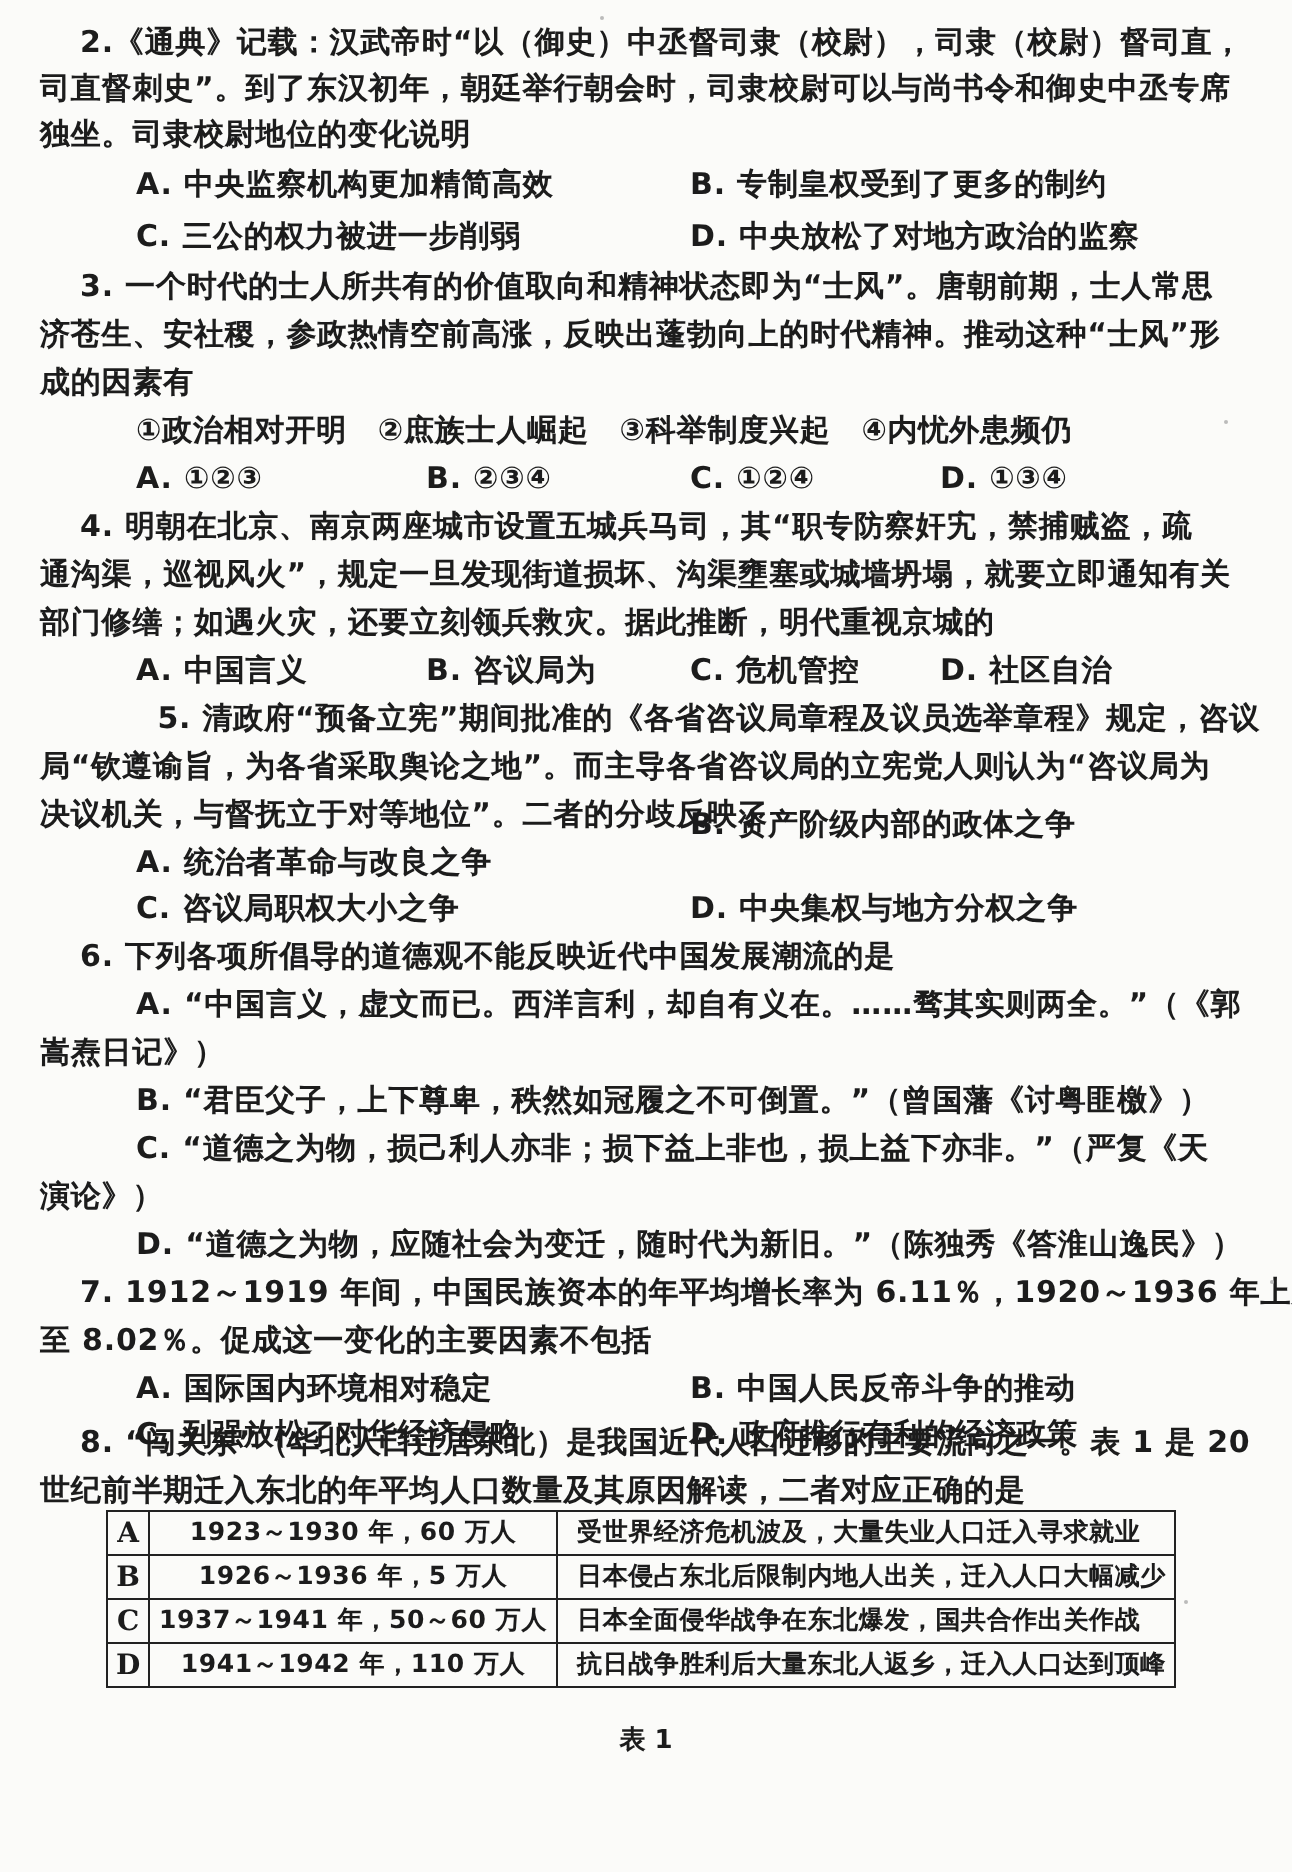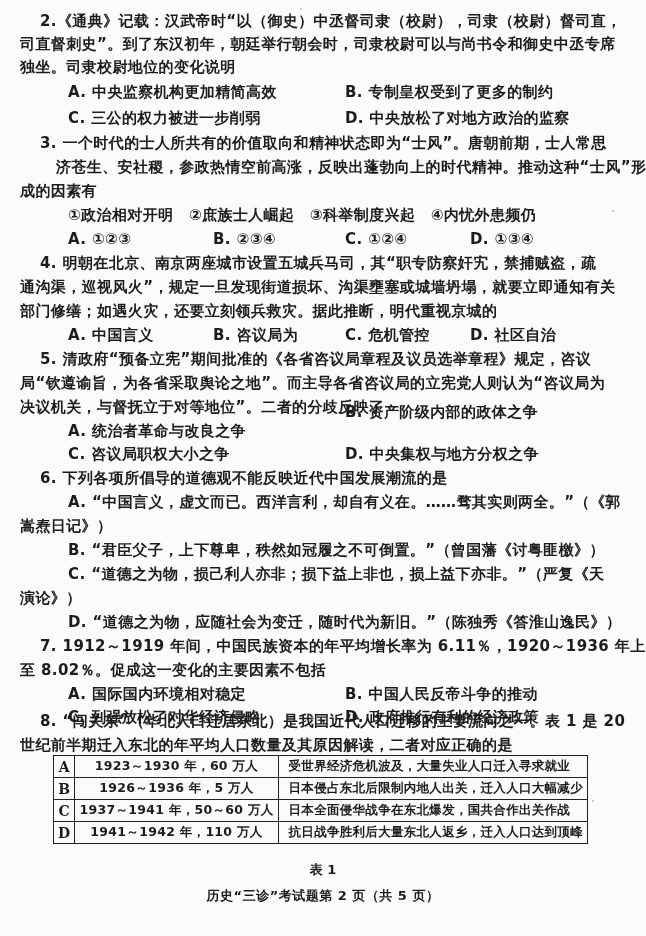--- a/index.html
+++ b/index.html
@@ -55,41 +55,41 @@
     <div class="line" style="top:34px;">司直督刺史”。到了东汉初年，朝廷举行朝会时，司隶校尉可以与尚书令和御史中丞专席</div>
     <div class="line" style="top:57px;">独坐。司隶校尉地位的变化说明</div>
     <div class="opt" style="left:68px; top:82px;">A. 中央监察机构更加精简高效</div>
     <div class="opt" style="left:345px; top:82px;">B. 专制皇权受到了更多的制约</div>
     <div class="opt" style="left:68px; top:108px;">C. 三公的权力被进一步削弱</div>
     <div class="opt" style="left:345px; top:108px;">D. 中央放松了对地方政治的监察</div>
   </div>
 
   <div>
     <div class="line indent" style="top:133px;">3. 一个时代的士人所共有的价值取向和精神状态即为“士风”。唐朝前期，士人常思</div>
-    <div class="line" style="top:157px;margin-left:36px;">济苍生、安社稷，参政热情空前高涨，反映出蓬勃向上的时代精神。推动这种“士风”形</div>
+    <div class="line" style="top:157px;">济苍生、安社稷，参政热情空前高涨，反映出蓬勃向上的时代精神。推动这种“士风”形</div>
     <div class="line" style="top:181px;">成的因素有</div>
     <div class="opt" style="left:68px; top:205px;">①政治相对开明　②庶族士人崛起　③科举制度兴起　④内忧外患频仍</div>
     <div class="opt" style="left:68px; top:229px;text-align:center;">A. ①②③</div>
     <div class="opt" style="left:213px; top:229px;">B. ②③④</div>
     <div class="opt" style="left:345px; top:229px;">C. ①②④</div>
     <div class="opt" style="left:470px; top:229px;">D. ①③④</div>
   </div>
 
   <div>
     <div class="line indent" style="top:253px;">4. 明朝在北京、南京两座城市设置五城兵马司，其“职专防察奸宄，禁捕贼盗，疏</div>
     <div class="line" style="top:277px;">通沟渠，巡视风火”，规定一旦发现街道损坏、沟渠壅塞或城墙坍塌，就要立即通知有关</div>
     <div class="line" style="top:301px;">部门修缮；如遇火灾，还要立刻领兵救灾。据此推断，明代重视京城的</div>
     <div class="opt" style="left:68px; top:325px;">A. 中国言义</div>
     <div class="opt" style="left:213px; top:325px;">B. 咨议局为</div>
     <div class="opt" style="left:345px; top:325px;">C. 危机管控</div>
     <div class="opt" style="left:470px; top:325px;">D. 社区自治</div>
   </div>
 
   <div>
-    <div class="line indent" style="top:349px;">5. 清政府“预备立宪”期间批准的《各省咨议局章程及议员选举章程》规定，咨议</div>
+    <div class="line indent" style="top:349px;text-align:right;">5. 清政府“预备立宪”期间批准的《各省咨议局章程及议员选举章程》规定，咨议</div>
     <div class="line" style="top:373px;">局“钦遵谕旨，为各省采取舆论之地”。而主导各省咨议局的立宪党人则认为“咨议局为</div>
     <div class="line" style="top:397px;">决议机关，与督抚立于对等地位”。二者的分歧反映了</div>
     <div class="opt" style="left:68px; top:421px;">A. 统治者革命与改良之争</div>
     <div class="opt" style="left:345px; top:402px;">B. 资产阶级内部的政体之争</div>
     <div class="opt" style="left:68px; top:444px;">C. 咨议局职权大小之争</div>
     <div class="opt" style="left:345px; top:444px;">D. 中央集权与地方分权之争</div>
   </div>
 
   <div>
     <div class="line indent" style="top:468px;">6. 下列各项所倡导的道德观不能反映近代中国发展潮流的是</div>
@@ -136,20 +136,19 @@
           <td class="c-key">D</td>
           <td class="c-data">1941～1942 年，110 万人</td>
           <td class="c-reason">抗日战争胜利后大量东北人返乡，迁入人口达到顶峰</td>
         </tr>
       </tbody>
     </table>
 
     <div class="caption">表 1</div>
   </div>
 
-  <div class="footer">历史“三诊”考试题第 2 页（共 5 页）</div>
 
   <span class="speck" style="left:300px; top:8px;"></span>
   <span class="speck" style="left:520px; top:90px;"></span>
   <span class="speck" style="left:612px; top:210px;"></span>
   <span class="speck" style="left:635px; top:640px;"></span>
   <span class="speck" style="left:592px; top:800px;"></span>
 </div>
 
 </body></html>

